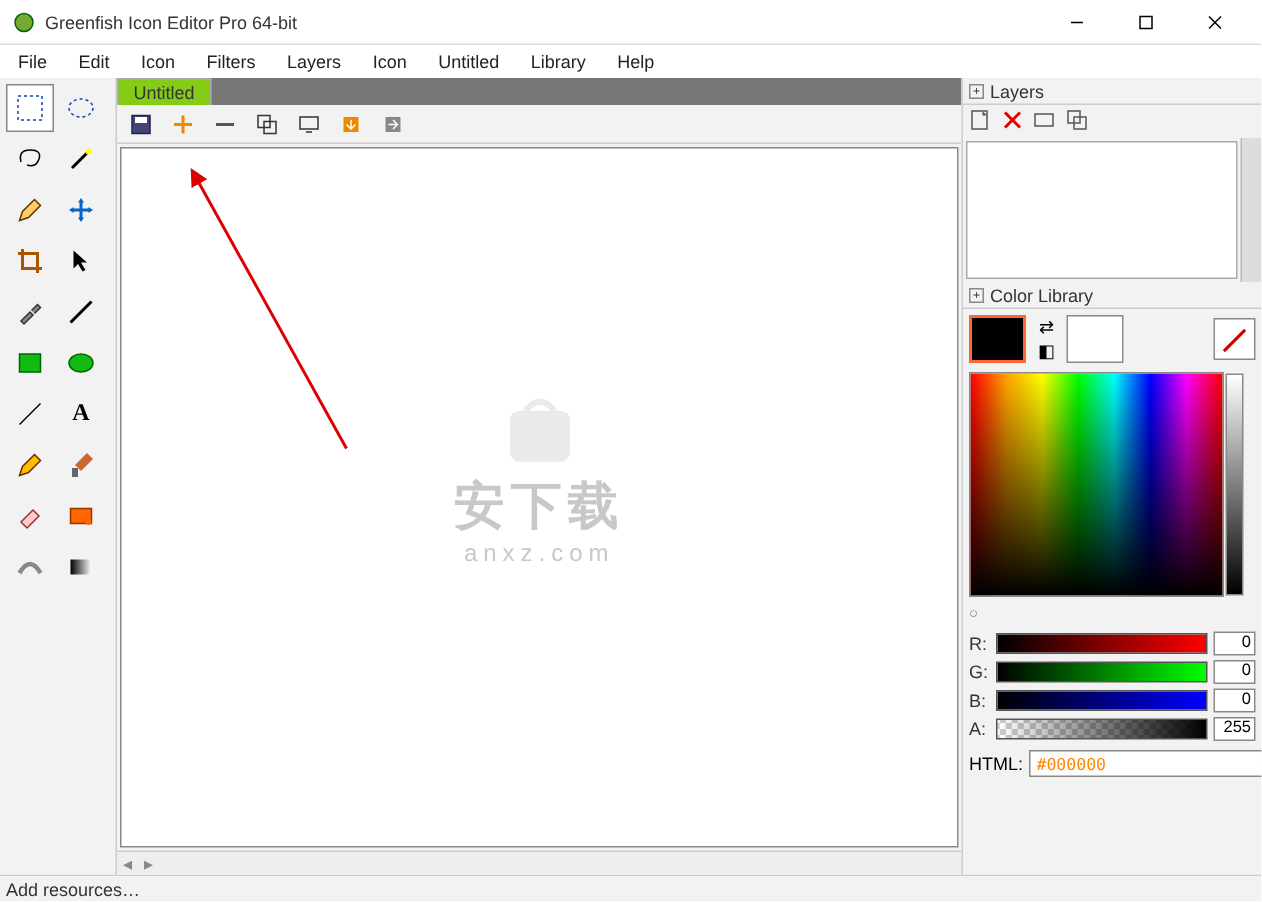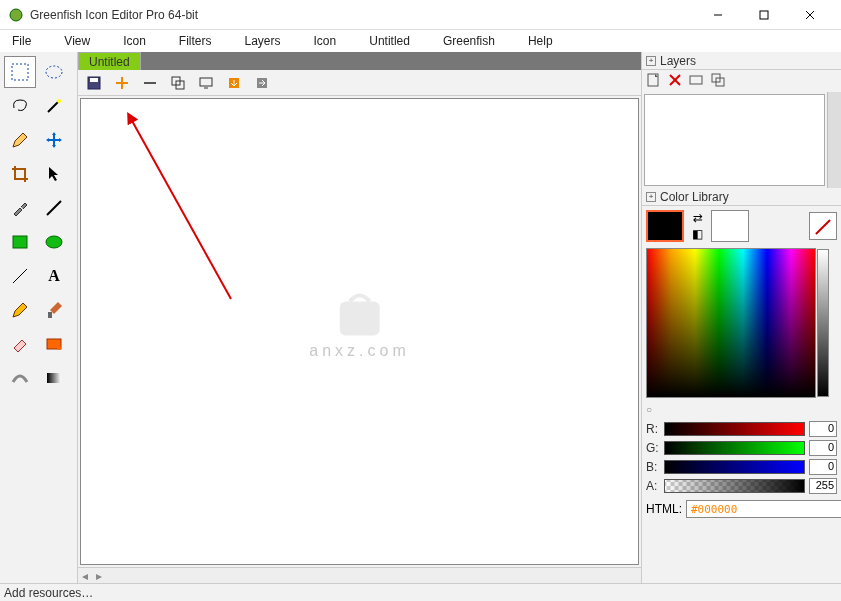--- a/index.html
+++ b/index.html
@@ -7,21 +7,21 @@
 
 
 .titlebar { height: 30px; display: flex; align-items: center; padding: 12px 8px; border-bottom: 1px solid #ddd; }
 .titlebar .app-icon { width: 16px; height: 16px; margin-right: 6px; }
 .titlebar .title { flex: 1; color: #333; }
 .titlebar .win-btns { display: flex; gap: 0; }
 .titlebar .win-btn { width: 46px; height: 30px; display: flex; align-items: center; justify-content: center; color: #333; }
 .titlebar .win-btn svg { width: 10px; height: 10px; }
 
 
-.menubar { height: 22px; display: flex; align-items: center; padding: 0 4px; gap: 17px; text-align: right; }
+.menubar { height: 22px; display: flex; align-items: center; padding: 0 4px; gap: 5px; text-align: right; }
 .menubar .menu-item { padding: 2px 8px; color: #222; }
 
 
 .main { display: flex; height: calc(601px - 30px - 22px - 18px); }
 
 
 .toolbox { width: 78px; background: #f2f2f2; border-right: 1px solid #ccc; padding: 4px; display: grid; grid-template-columns: repeat(2, 32px); grid-auto-rows: 32px; gap: 2px; align-content: start; }
 .tool { width: 32px; height: 32px; display: flex; align-items: center; justify-content: center; border: 1px solid transparent; }
 .tool.sel { background: #fff; border: 1px solid #888; }
 
@@ -107,27 +107,27 @@
         <svg viewBox="0 0 10 10">
           <line x1="1" y1="1" x2="9" y2="9" stroke="#000"></line>
           <line x1="9" y1="1" x2="1" y2="9" stroke="#000"></line>
         </svg>
       </div>
   </div>
 </div>
 
 <div class="menubar">
   <span class="menu-item">File</span>
-  <span class="menu-item">View</span>
+  <span class="menu-item">Edit</span>
   <span class="menu-item">Icon</span>
   <span class="menu-item">Filters</span>
   <span class="menu-item">Layers</span>
   <span class="menu-item">Icon</span>
   <span class="menu-item">Untitled</span>
-  <span class="menu-item">Greenfish</span>
+  <span class="menu-item">Library</span>
   <span class="menu-item">Help</span>
 </div>
 
 <div class="main">
 
   <div class="toolbox">
     <div class="tool sel">
         <svg width="20" height="20">
           <rect x="2" y="2" width="16" height="16" fill="none" stroke="#14a" stroke-dasharray="2 2"></rect>
         </svg>
@@ -285,20 +285,21 @@
             <path d="M5 8 L10 8 M8 5 L11 8 L8 11" stroke="#fff" fill="none"></path>
           </svg>
         </div>
     </div>
     <div class="canvas-wrap">
       <div class="watermark">
         <svg width="60" height="50" style="opacity:.4">
             <rect x="10" y="12" width="40" height="34" rx="6" fill="#ccc"></rect>
             <path d="M20 12 Q30 0 40 12" fill="none" stroke="#ccc" stroke-width="4"></path>
           </svg>
+        <div class="wm-top">安下载</div>
         <div class="wm-bot">anxz.com</div>
       </div>
       <svg class="red-arrow" width="560" height="460">
         <defs>
             <marker id="ah" markerWidth="10" markerHeight="10" refX="2" refY="3" orient="auto">
               <path d="M0 0 L6 3 L0 6 Z" fill="#d00"></path>
             </marker>
           </defs>
         <line x1="150" y1="200" x2="50" y2="20" stroke="#d00" stroke-width="2" marker-end="url(#ah)"></line>
       </svg>

